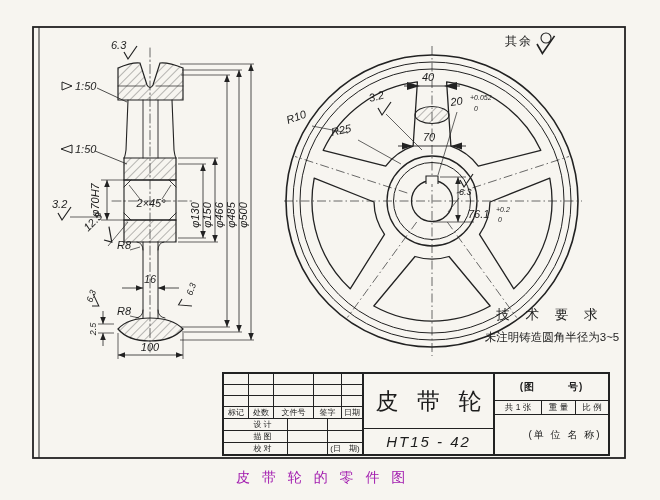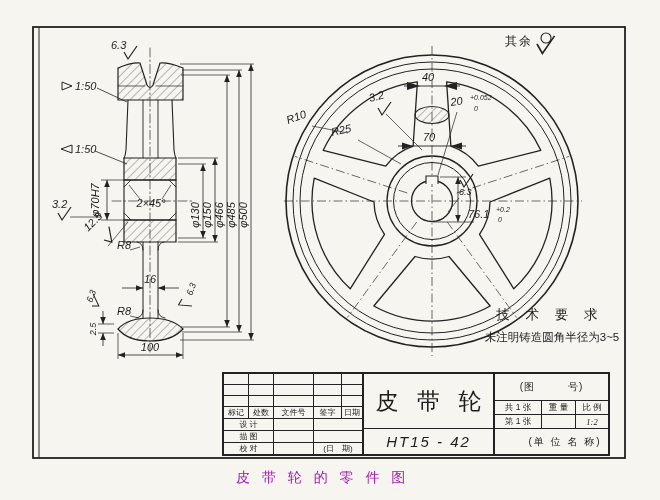--- a/index.html
+++ b/index.html
@@ -11,34 +11,34 @@
   .dim-s{font-style:italic;font-size:9px;}
   .tol{font-style:italic;font-size:7px;}
   .cjk{font-size:12px;}
   
   #tblock{position:absolute;left:222px;top:372px;width:388px;height:84px;border:2px solid #222;display:flex;box-sizing:border-box;color:#1d1d1d;}
   #tblock *{box-sizing:border-box;}
   .tb-left{width:140px;border-right:2px solid #222;display:flex;flex-direction:column;}
   .rev-row,.hdr-row,.lbl-row{display:flex;border-bottom:1px solid #222;}
   .rev-row{height:12px;}
   .hdr-row{height:13px;}
-  .lbl-row{flex:1;}
+  .lbl-row{flex:1;padding-left:14px;}
   .lbl-row:last-child{border-bottom:none;}
   .c{border-right:1px solid #222;height:100%;display:flex;align-items:center;justify-content:center;font-size:8px;white-space:nowrap;overflow:hidden;}
   .c:last-child{border-right:none;}
   .w25{width:25px;}.w40{width:40px;}.w28{width:28px;text-align:center;}.w22{width:22px;flex:1;font-family:Liberation Mono, monospace;}
   .w50{width:50px;}.w90{width:90px;flex:1;}
   .tb-mid{width:131px;border-right:2px solid #222;display:flex;flex-direction:column;}
   .part-name{flex:1;display:flex;align-items:center;justify-content:center;font-size:23px;letter-spacing:6px;border-bottom:1.5px solid #222;padding-left:6px;}
   .part-no{height:25px;display:flex;align-items:center;justify-content:center;font-size:15px;font-style:italic;letter-spacing:2px;}
   .tb-right{flex:1;display:flex;flex-direction:column;}
-  .fig-no{height:27px;display:flex;align-items:center;justify-content:center;font-size:10px;border-bottom:1px solid #222;letter-spacing:1px;}
+  .fig-no{height:27px;display:flex;align-items:center;justify-content:center;font-size:10px;border-bottom:1px solid #222;letter-spacing:1px;font-weight:bold;}
   .qrow{height:14px;display:flex;border-bottom:1px solid #222;text-align:center;}
   .qc{border-right:1px solid #222;display:flex;align-items:center;justify-content:center;font-size:8.5px;white-space:nowrap;}
-  .qc:last-child{border-right:none;font-family:Liberation Serif, serif;}
+  .qc:last-child{border-right:none;}
   .q1{width:47px;}.q2{width:34px;}.q3{flex:1;}
   .unit{flex:1;display:flex;align-items:center;justify-content:center;font-size:10px;letter-spacing:2px;padding-left:27px;}
   .caption{position:absolute;left:236px;top:469px;font-size:14px;letter-spacing:4px;color:#a21caf;}
   .scale-val{font-style:italic;}
 </style>
 </head>
 <body>
 
 <div id="page">
 
@@ -301,23 +301,18 @@
       <div class="part-name">皮 带 轮</div>
       <div class="part-no">HT15 - 42</div>
     </div>
     <div class="tb-right">
       <div class="fig-no">(图　　　号)</div>
       <div class="qrow">
         <div class="qc q1">共 1 张</div>
         <div class="qc q2">重 量</div>
         <div class="qc q3">比 例</div>
       </div>
-      <div class="qrow">
-        <div class="qc q1">第 1 张</div>
-        <div class="qc q2"></div>
-        <div class="qc q3 scale-val">1:2</div>
-      </div>
       <div class="unit">(单 位 名 称)</div>
     </div>
   </div>
 
   <div class="caption">皮 带 轮 的 零 件 图</div>
 </div>
 
 </body></html>

